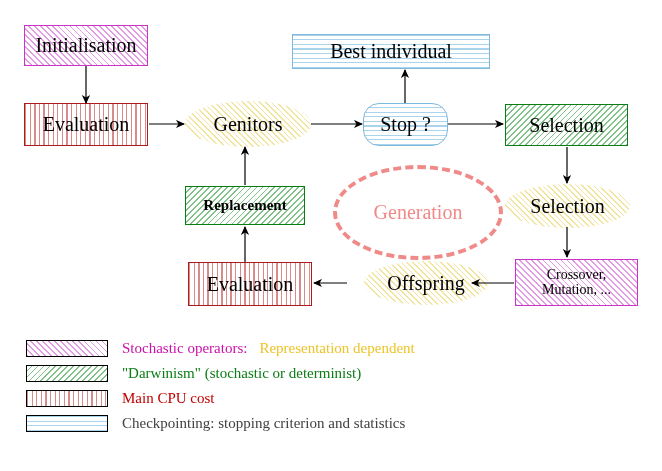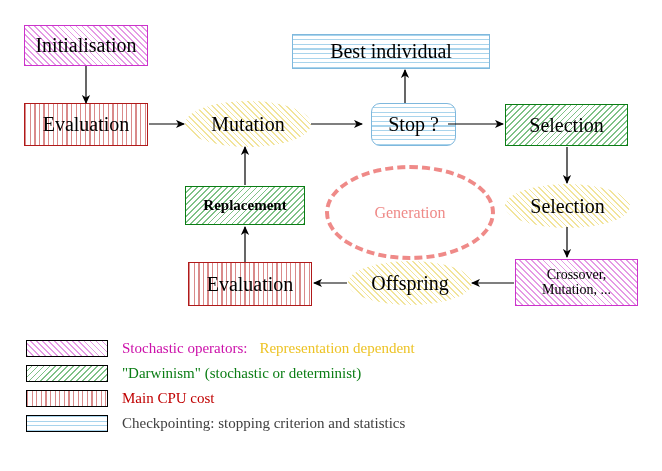--- a/index.html
+++ b/index.html
@@ -31,22 +31,21 @@
   .node .label {
     position: relative;
     z-index: 3;
     white-space: pre-line;
   }
   
   .box {
     border: 1.5px solid #000;
   }
   .rounded {
-    border-radius: 9px;
-    margin-left: 8px;
+    border-radius: 16px;
   }
   .ellipse {
     border-radius: 50%;
   }
   
   .fill-magenta {
     border-color: #cc33cc;
     background-color: #ffffff;
     background-image: repeating-linear-gradient(
       45deg,
@@ -185,21 +184,21 @@
 
   <div class="node box fill-magenta" style="left:24px; top:25px; width:124px; height:41px; font-size:20px;">
     <span class="label">Initialisation</span>
   </div>
 
   <div class="node box fill-red" style="left:24px; top:103px; width:124px; height:43px; font-size:20px;">
     <span class="label">Evaluation</span>
   </div>
 
   <div class="node ellipse fill-yellow" style="left:185px; top:101px; width:126px; height:46px; font-size:20px;">
-    <span class="label">Mutation</span>
+    <span class="label">Genitors</span>
   </div>
 
   <div class="node box rounded fill-blue" style="left:363px; top:103px; width:85px; height:43px; font-size:20px;">
     <span class="label">Stop ?</span>
   </div>
 
   <div class="node box fill-blue" style="left:292px; top:34px; width:198px; height:35px; font-size:20px;">
     <span class="label">Best individual</span>
   </div>
 
@@ -209,33 +208,33 @@
 
   <div class="node ellipse fill-yellow" style="left:505px; top:184px; width:125px; height:44px; font-size:20px;">
     <span class="label">Selection</span>
   </div>
 
   <div class="node box fill-magenta" style="left:515px; top:259px; width:123px; height:47px; font-size:14px;">
     <span class="label">Crossover,
 Mutation, ...</span>
   </div>
 
-  <div class="node ellipse fill-yellow" style="left:348px; top:261px; width:124px; height:44px; font-size:20px;">
+  <div class="node ellipse fill-yellow" style="left:364px; top:261px; width:124px; height:44px; font-size:20px;">
     <span class="label">Offspring</span>
   </div>
 
   <div class="node box fill-red" style="left:188px; top:262px; width:124px; height:44px; font-size:20px;">
     <span class="label">Evaluation</span>
   </div>
 
   <div class="node box fill-green" style="left:185px; top:186px; width:120px; height:39px; font-size:15px;font-weight:bold;">
     <span class="label">Replacement</span>
   </div>
 
-  <div class="generation" style="left:325px; top:165px; width:170px; height:95px; font-size:16px;">
+  <div class="generation" style="left:333px; top:165px; width:170px; height:95px; font-size:20px;">
     <span class="label">Generation</span>
   </div>
 
   <div class="legend">
 
     <div class="legend-row">
       <span class="swatch fill-magenta"></span>
       <span class="legend-text"><span class="c-magenta">Stochastic operators:</span><span class="t2 c-gold">Representation dependent</span></span>
     </div>
 

